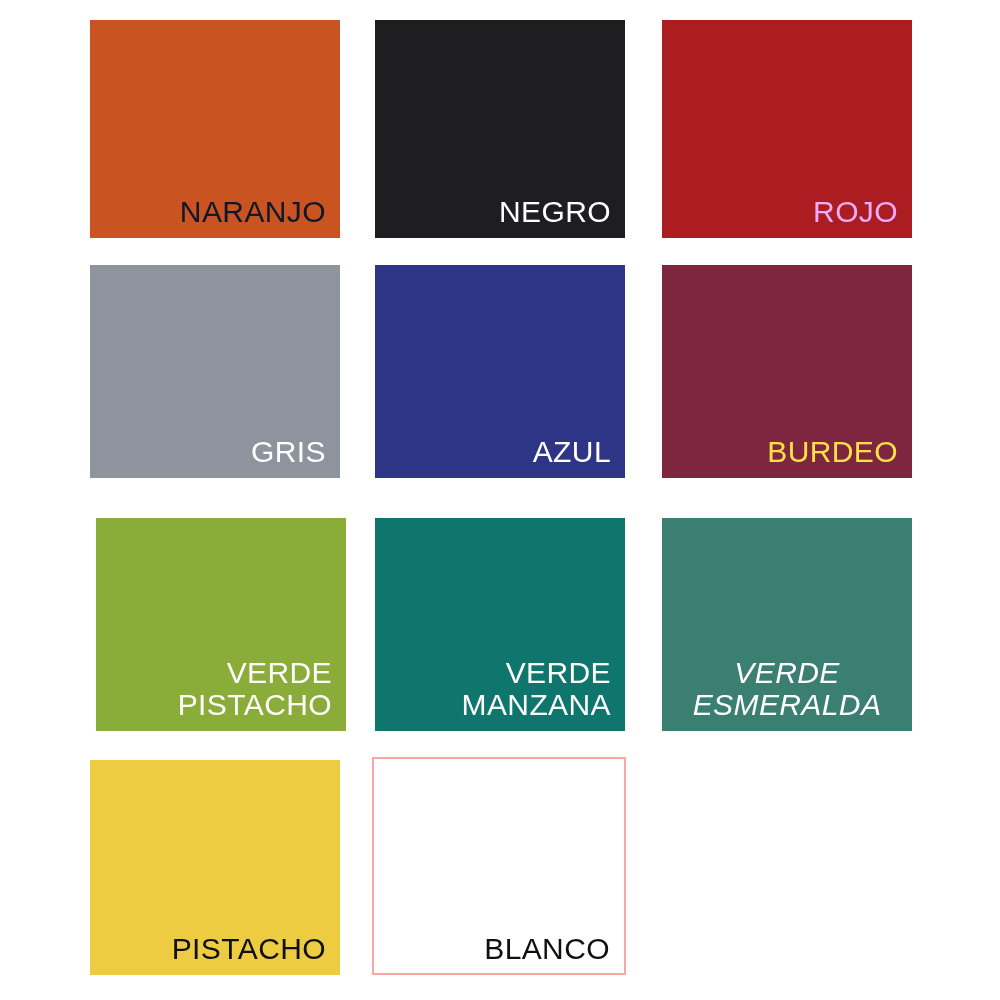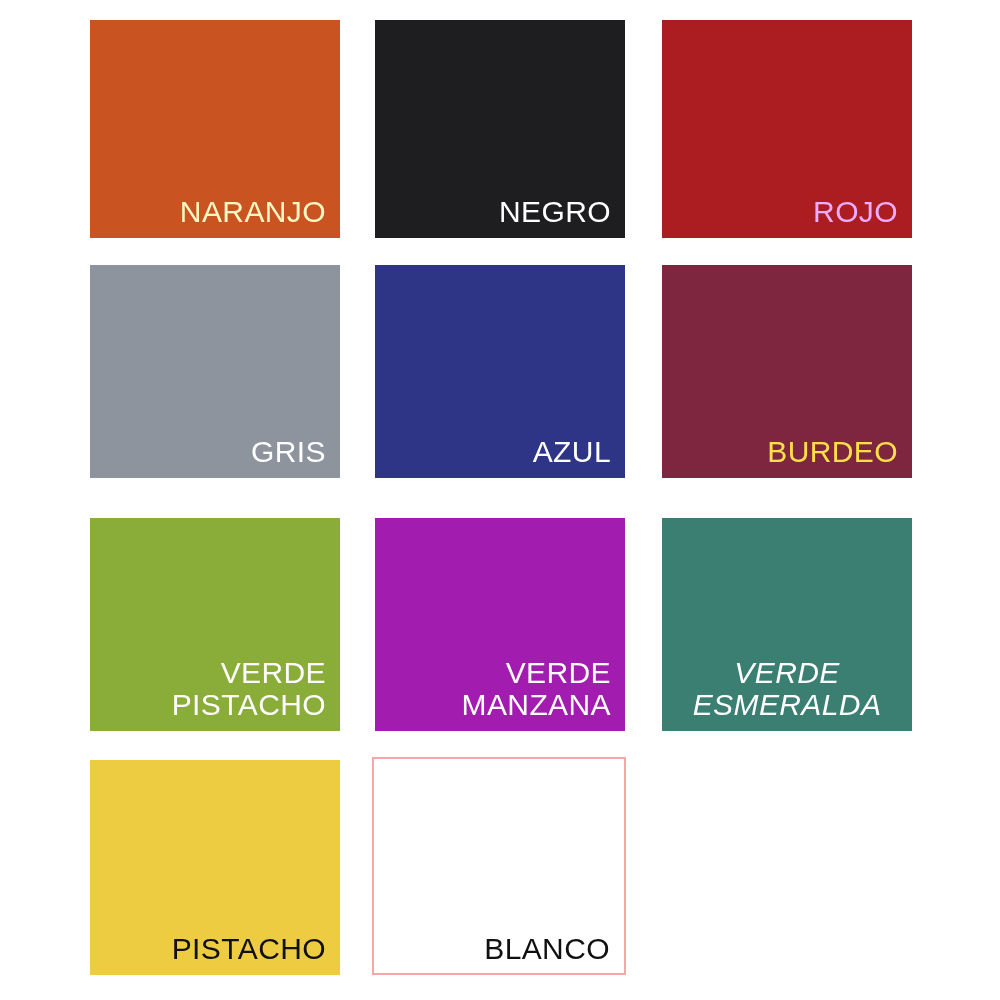--- a/index.html
+++ b/index.html
@@ -46,41 +46,41 @@
   }
   .swatch.bordered .swatch-label {
     bottom: 8px;
   }
 </style>
 </head>
 <body>
 
 <div id="palette-board" style="background: rgb(255, 255, 255);">
     <div class="swatch" style="left: 90px; top: 20px; width: 250px; height: 218px; background: rgb(201, 84, 33);">
-      <div class="swatch-label" style="color: #fef9c3;">NARANJO</div>
+      <div class="swatch-label" style="color: #0f172a;">NARANJO</div>
     </div>
     <div class="swatch" style="left: 375px; top: 20px; width: 250px; height: 218px; background: rgb(30, 30, 32);">
       <div class="swatch-label" style="color: rgb(255, 255, 255);">NEGRO</div>
     </div>
     <div class="swatch" style="left: 662px; top: 20px; width: 250px; height: 218px; background: rgb(171, 29, 33);">
       <div class="swatch-label" style="color: #f0abfc;">ROJO</div>
     </div>
     <div class="swatch" style="left: 90px; top: 265px; width: 250px; height: 213px; background: rgb(141, 148, 158);">
       <div class="swatch-label" style="color: rgb(255, 255, 255);">GRIS</div>
     </div>
     <div class="swatch" style="left: 375px; top: 265px; width: 250px; height: 213px; background: rgb(47, 53, 134);">
       <div class="swatch-label" style="color: rgb(255, 255, 255);">AZUL</div>
     </div>
     <div class="swatch" style="left: 662px; top: 265px; width: 250px; height: 213px; background: rgb(126, 38, 64);">
       <div class="swatch-label" style="color: #fde047;">BURDEO</div>
     </div>
-    <div class="swatch" style="left: 90px; top: 518px; width: 250px; height: 213px; background: rgb(138, 173, 58);">
+    <div class="swatch" style="left: 96px; top: 518px; width: 250px; height: 213px; background: rgb(138, 173, 58);">
       <div class="swatch-label" style="color: rgb(255, 255, 255);">VERDE PISTACHO</div>
     </div>
-    <div class="swatch" style="left: 375px; top: 518px; width: 250px; height: 213px; background: #a21caf;">
+    <div class="swatch" style="left: 375px; top: 518px; width: 250px; height: 213px; background: #0f766e;">
       <div class="swatch-label" style="color: rgb(255, 255, 255);">VERDE MANZANA</div>
     </div>
     <div class="swatch align-left" style="left: 662px; top: 518px; width: 250px; height: 213px; background: rgb(59, 127, 115);">
       <div class="swatch-label" style="color: rgb(255, 255, 255);">VERDE
 ESMERALDA</div>
     </div>
     <div class="swatch" style="left: 90px; top: 760px; width: 250px; height: 215px; background: rgb(237, 204, 66);">
       <div class="swatch-label" style="color: rgb(16, 16, 16);">PISTACHO</div>
     </div>
     <div class="swatch bordered" style="left: 372px; top: 757px; width: 254px; height: 218px; background: rgb(255, 255, 255);">

